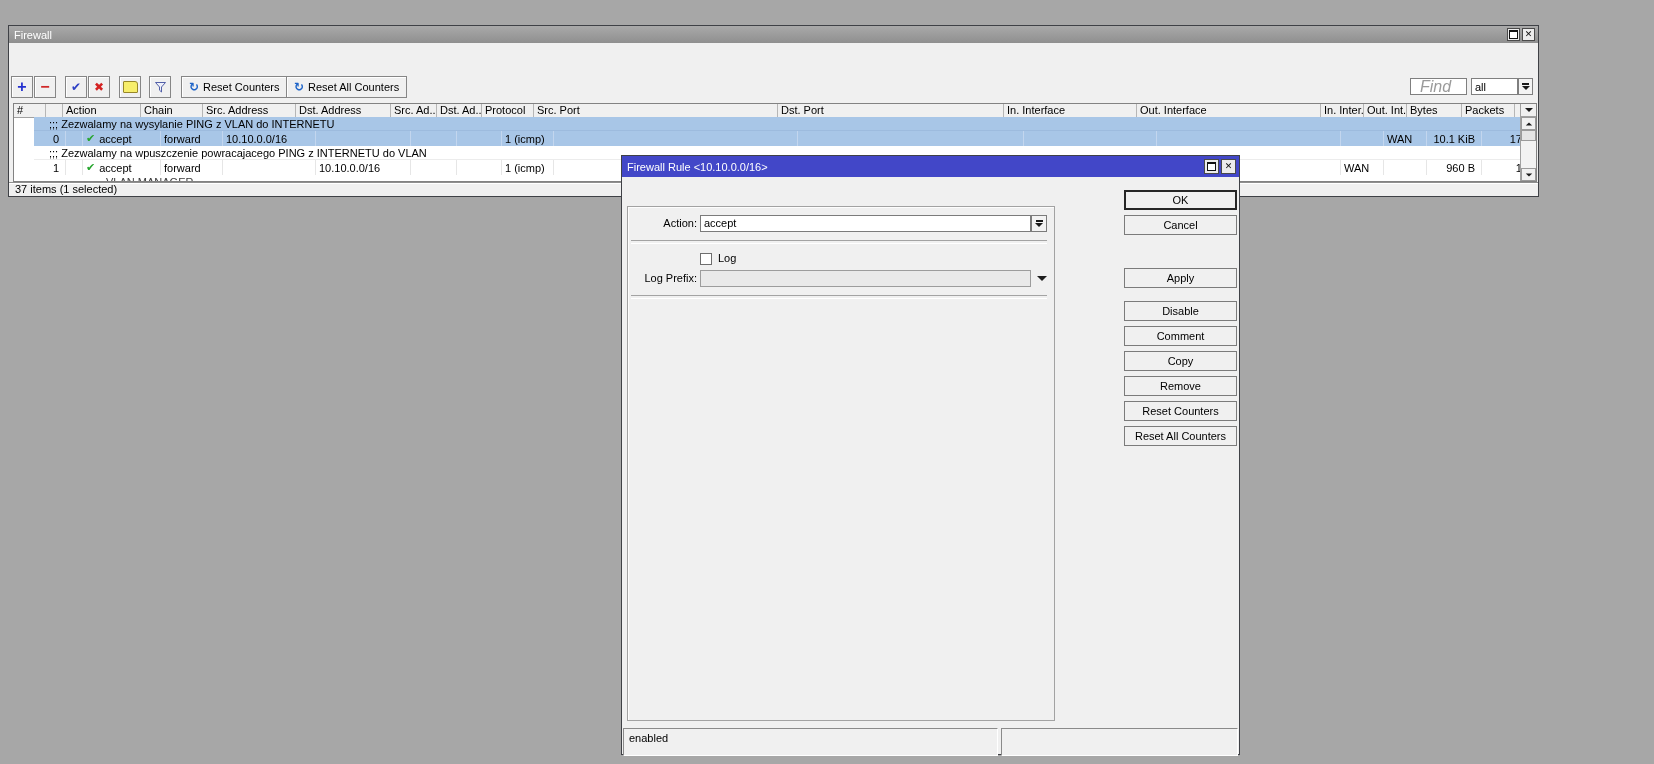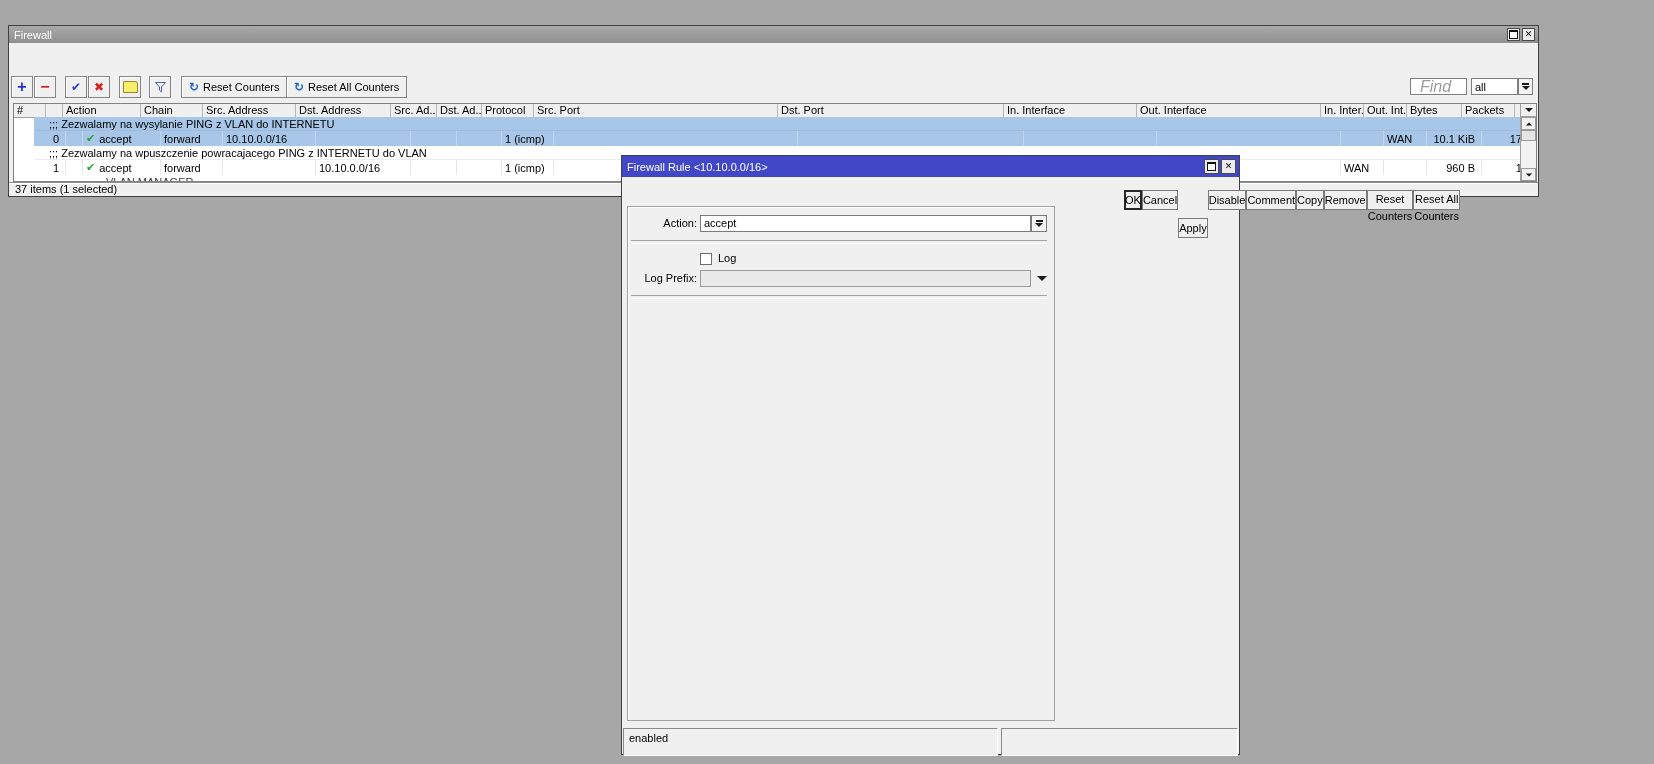--- a/index.html
+++ b/index.html
@@ -84,21 +84,21 @@
   .dlg-tabs .tab.active{margin-top:0;height:20px;line-height:19px;background:#f0f0f0;}
   .content-box{position:absolute;left:5px;top:50px;width:428px;height:515px;box-sizing:border-box;border:1px solid #a2a2a2;box-shadow:inset 1px 1px 0 rgba(255,255,255,.85);background:#f0f0f0;}
   .f-label{position:absolute;left:5px;width:70px;text-align:right;line-height:17px;}
   .f-field{position:absolute;left:78px;width:331px;height:17px;box-sizing:border-box;border:1px solid #7b7b7b;background:#fff;line-height:15px;padding:0 3px;overflow:hidden;white-space:nowrap;}
   .f-field.disabled{background:#e9e9e9;border-color:#9c9c9c;}
   .f-combo-btn{position:absolute;left:409px;width:16px;height:17px;box-sizing:border-box;border:1px solid #7b7b7b;background:#f3f3f3;display:flex;flex-direction:column;align-items:center;justify-content:center;gap:1px;}
   .sep{position:absolute;left:9px;width:416px;height:2px;border-top:1px solid #a3a3a3;border-bottom:1px solid #fff;}
   .checkbox{position:absolute;left:78px;width:12px;height:12px;box-sizing:border-box;border:1px solid #6e6e6e;background:#fff;}
   .cb-label{position:absolute;left:96px;line-height:13px;}
   .plain-tri{position:absolute;left:415px;width:0;height:0;border-left:5px solid transparent;border-right:5px solid transparent;border-top:5px solid #1d1d1d;}
-  .btn-col{position:absolute;left:502px;top:34px;width:113px;display:flex;flex-direction:row;}
+  .btn-col{position:absolute;left:502px;top:34px;width:113px;display:flex;flex-direction:column;}
   .dlg-btn{height:20px;margin-bottom:5px;background:#f0f0f0;border:1px solid #7b7b7b;font-family:inherit;font-size:11px;line-height:17px;padding:0;cursor:default;}
   .dlg-btn.default{border:1px solid #262626;box-shadow:inset 0 0 0 1px #262626;}
   .dlg-btn.gap-after{margin-bottom:13px;margin-top:28px;}
   .dlg-status{position:absolute;top:572px;height:28px;box-sizing:border-box;background:#f0f0f0;border:1px solid;border-color:#8a8a8a #fff #fff #8a8a8a;line-height:18px;padding-left:5px;overflow:hidden;}
 </style>
 </head>
 <body>
 
 <div class="desktop">
 

